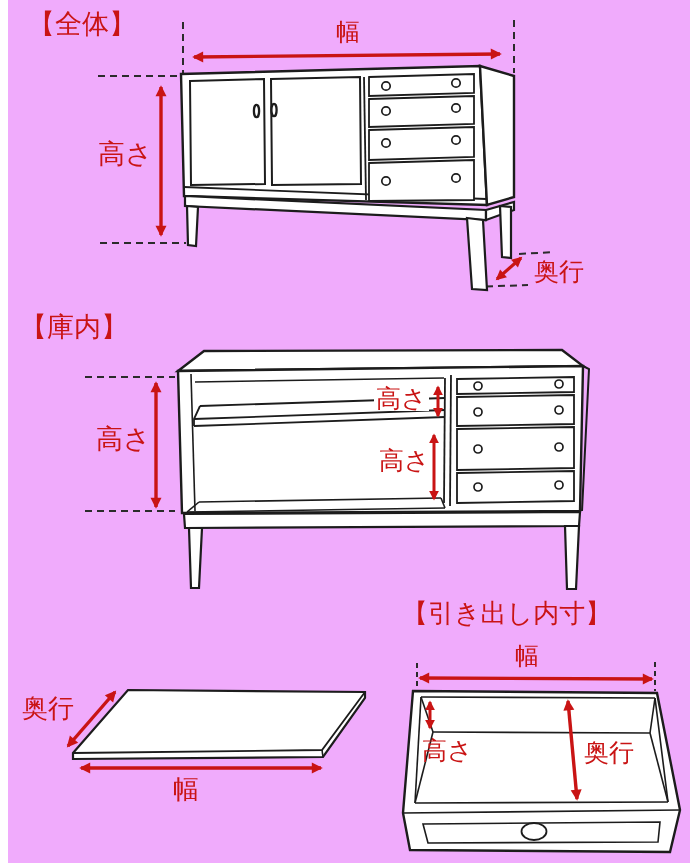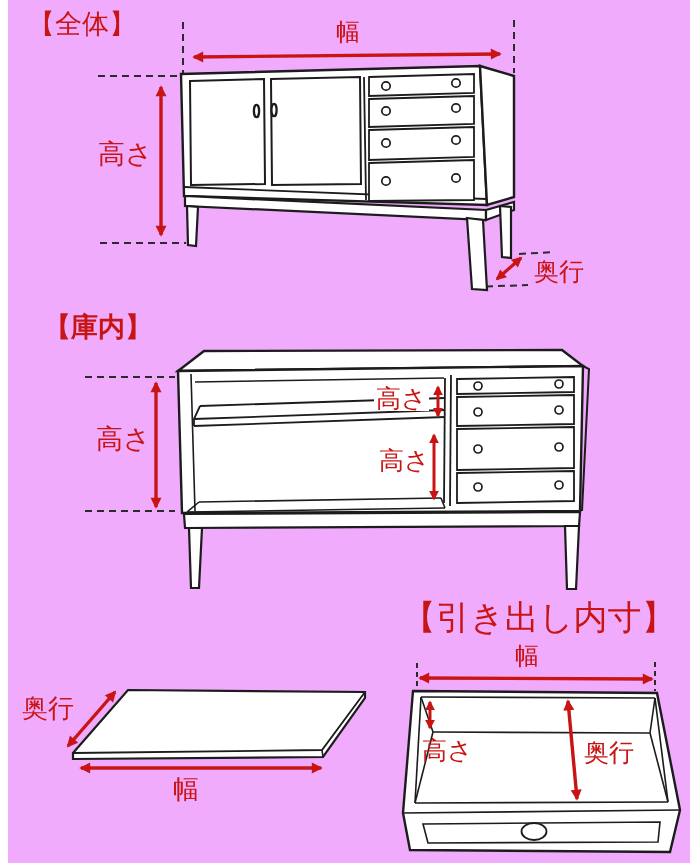--- a/index.html
+++ b/index.html
@@ -172,26 +172,26 @@
         <line x1="560" y1="701" x2="569" y2="799" stroke-width="3.4" marker-start="url(#ah)" marker-end="url(#ah)"></line>
       </g>
     </g>
   </svg>
 
   <span class="lbl title" style="left:20px;top:10px;">【全体】</span>
   <span class="lbl dim" style="left:328px;top:20px;font-size:24px;">幅</span>
   <span class="lbl dim" style="left:90px;top:140px;font-size:27px;">高さ</span>
   <span class="lbl dim" style="left:526px;top:259px;">奥行</span>
 
-  <span class="lbl title" style="left:36px;top:313px;font-weight:bold;">【庫内】</span>
+  <span class="lbl title" style="left:12px;top:313px;">【庫内】</span>
   <span class="lbl dim" style="left:88px;top:425px;font-size:27px;">高さ</span>
   <span class="lbl dim onwhite" style="left:366px;top:386px;">高さ</span>
   <span class="lbl dim onwhite" style="left:369px;top:448px;">高さ</span>
 
   <span class="lbl dim" style="left:14px;top:695px;font-size:26px;">奥行</span>
   <span class="lbl dim" style="left:165px;top:776px;font-size:26px;">幅</span>
 
-  <span class="lbl title" style="left:394px;top:600px;font-size:34px;">【引き出し内寸】</span>
+  <span class="lbl title" style="left:394px;top:600px;font-size:26px;">【引き出し内寸】</span>
   <span class="lbl dim" style="left:507px;top:644px;font-size:24px;">幅</span>
   <span class="lbl dim" style="left:414px;top:738px;">高さ</span>
   <span class="lbl dim" style="left:576px;top:740px;">奥行</span>
 
 </div>
 
 </body></html>

